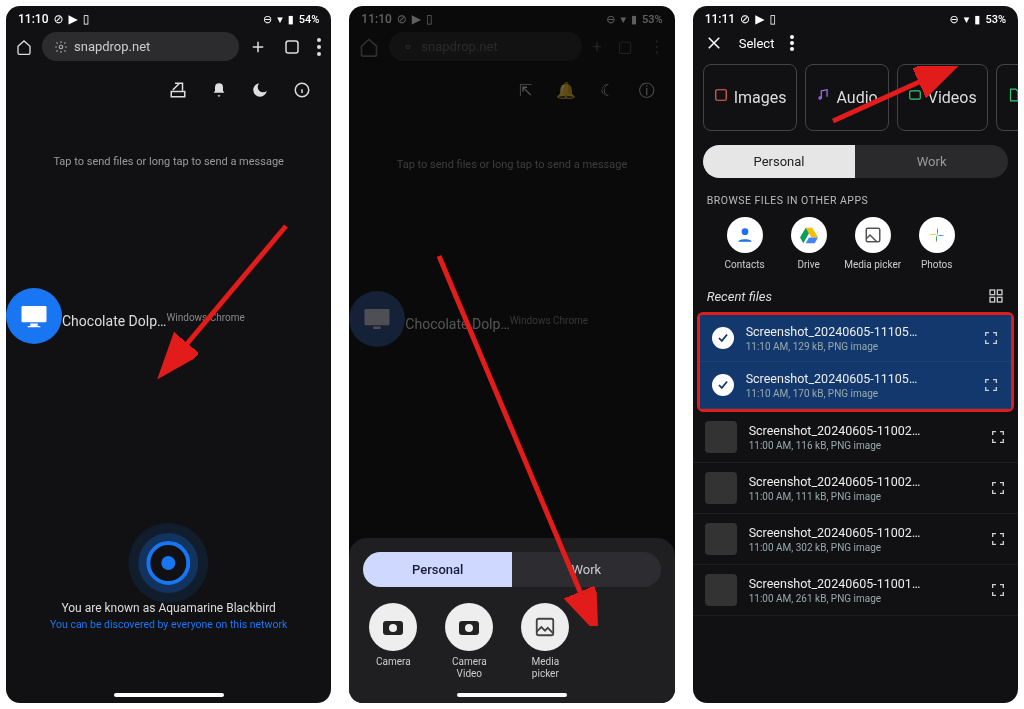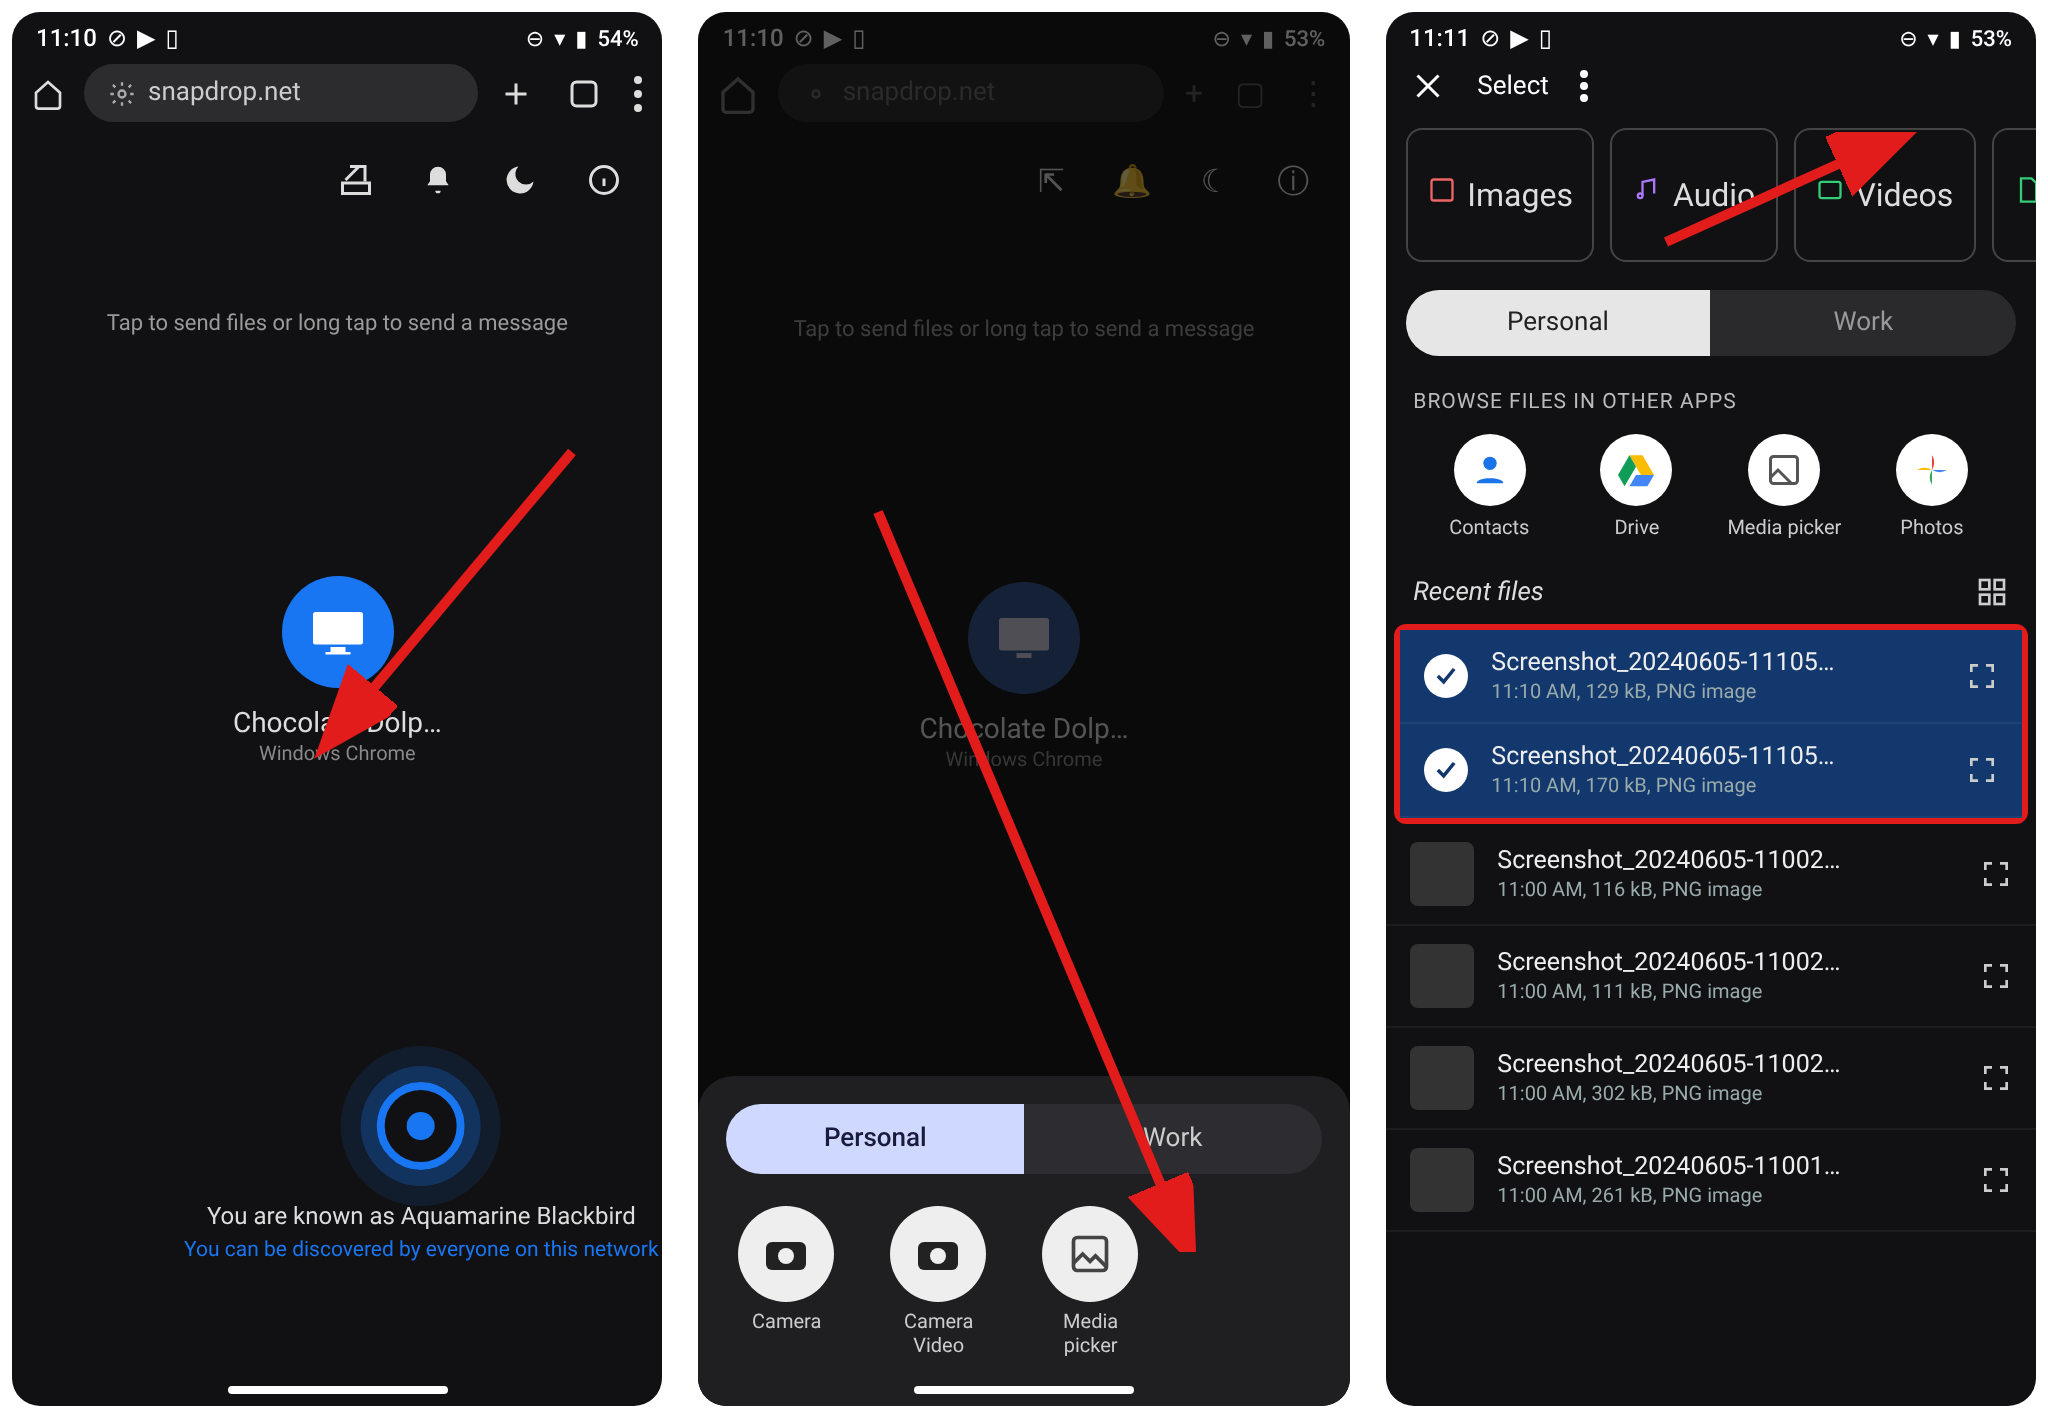--- a/index.html
+++ b/index.html
@@ -13,26 +13,26 @@
   .addr-bar { display: flex; align-items: center; gap: 10px; padding: 4px 10px 10px; }
   .addr-url { flex: 1; background: #2c2c2e; border-radius: 18px; padding: 7px 12px; display: flex; gap: 6px; align-items: center; font-size: 13px; color: #ccc; }
   .addr-icon { width: 16px; height: 16px; color: #aaa; }
   .addr-tail { display: flex; gap: 16px; align-items: center; color: #ddd; }
   .dim .addr-bar, .dim .status-bar, .dim .app-icons, .dim .hint, .dim .peer { opacity: .35; }
 
   .app-icons { display: flex; justify-content: flex-end; gap: 24px; padding: 10px 20px 0; color: #ddd; }
 
   .hint { text-align: center; color: #9a9a9a; font-size: 11px; margin: 56px 12px 0; }
 
-  .peer { display: flex; flex-direction: column; align-items: center; margin-top: 120px; }
+  .peer { display: flex; flex-direction: row; align-items: center; margin-top: 120px; }
   .peer-circle { width: 56px; height: 56px; border-radius: 50%; background: #1976f2; display: flex; align-items: center; justify-content: center; }
   .peer-name { margin-top: 10px; font-size: 14px; color: #ddd; max-width: 150px; white-space: nowrap; overflow: hidden; text-overflow: ellipsis; }
   .peer-sub { font-size: 10px; color: #888; margin-top: 2px; }
 
-  .rings { position: absolute; bottom: 72px; left: 50%; transform: translateX(-50%); text-align: center; width: 100%; margin-left: 42px; }
+  .rings { position: absolute; bottom: 72px; left: 50%; transform: translateX(-50%); text-align: center; width: 100%; }
   .ring-icon { width: 44px; height: 44px; border-radius: 50%; border: 4px solid #1976f2; display: inline-flex; align-items: center; justify-content: center; box-shadow: 0 0 0 8px rgba(25,118,242,.25), 0 0 0 18px rgba(25,118,242,.12); }
   .ring-inner { width: 14px; height: 14px; border-radius: 50%; background: #1976f2; }
   .known { color: #ddd; font-size: 12px; margin-top: 16px; }
   .known-sub { color: #1976f2; font-size: 10.5px; margin-top: 3px; }
 
   .home-indicator { position: absolute; bottom: 6px; left: 50%; transform: translateX(-50%); width: 110px; height: 4px; background: #fff; border-radius: 3px; }
 
   
   .arrow { position: absolute; stroke: #e21b1b; fill: #e21b1b; }
 
@@ -51,21 +51,21 @@
   .picker-top { display: flex; align-items: center; gap: 16px; padding: 6px 12px 8px; }
   .picker-title { flex: 1; font-size: 16px; font-weight: 500; }
   .picker-select { font-size: 13px; }
   .chips { display: flex; gap: 8px; padding: 4px 10px 10px; overflow: hidden; }
   .chip { display: flex; gap: 6px; border: 1px solid #444; border-radius: 8px; padding: 23px 10px; font-size: 16px; color: #ddd; }
   .chip.last { padding-right: 0; border-right: none; }
   .seg3 { display: flex; margin: 4px 10px 10px; border-radius: 22px; overflow: hidden; background: #2a2a2c; }
   .seg3 div { flex: 1; text-align: center; padding: 9px 0; font-size: 13px; color: #999; }
   .seg3 .on { background: #e6e6e6; color: #222; }
   .browse-label { font-size: 10.5px; letter-spacing: .5px; color: #bbb; padding: 6px 14px 10px; }
-  .apps-row { display: flex; justify-content: space-between; padding: 0 20px 14px; }
+  .apps-row { display: flex; justify-content: flex-start; padding: 0 20px 14px; }
   .app-col { display: flex; flex-direction: column; align-items: center; gap: 6px; width: 64px; }
   .app-ico { width: 36px; height: 36px; border-radius: 50%; background: #fff; display: flex; align-items: center; justify-content: center; }
   .app-col span { font-size: 10px; color: #ccc; text-align: center; }
   .recent-head { display: flex; justify-content: space-between; align-items: center; padding: 4px 14px 8px; font-size: 13px; color: #ddd; font-style: italic; }
   .file-list { display: flex; flex-direction: column; }
   .file-row { display: flex; align-items: center; gap: 12px; padding: 9px 12px; border-bottom: 1px solid rgba(255,255,255,.05); }
   .file-row.sel { background: #13386d; }
   .boxed { border: 3px solid #e21b1b; border-radius: 6px; margin: 0 4px; }
   .check { width: 22px; height: 22px; border-radius: 50%; background: #fff; display: flex; align-items: center; justify-content: center; flex-shrink: 0; }
   .thumb { width: 32px; height: 32px; border-radius: 4px; background: #333; flex-shrink: 0; }

